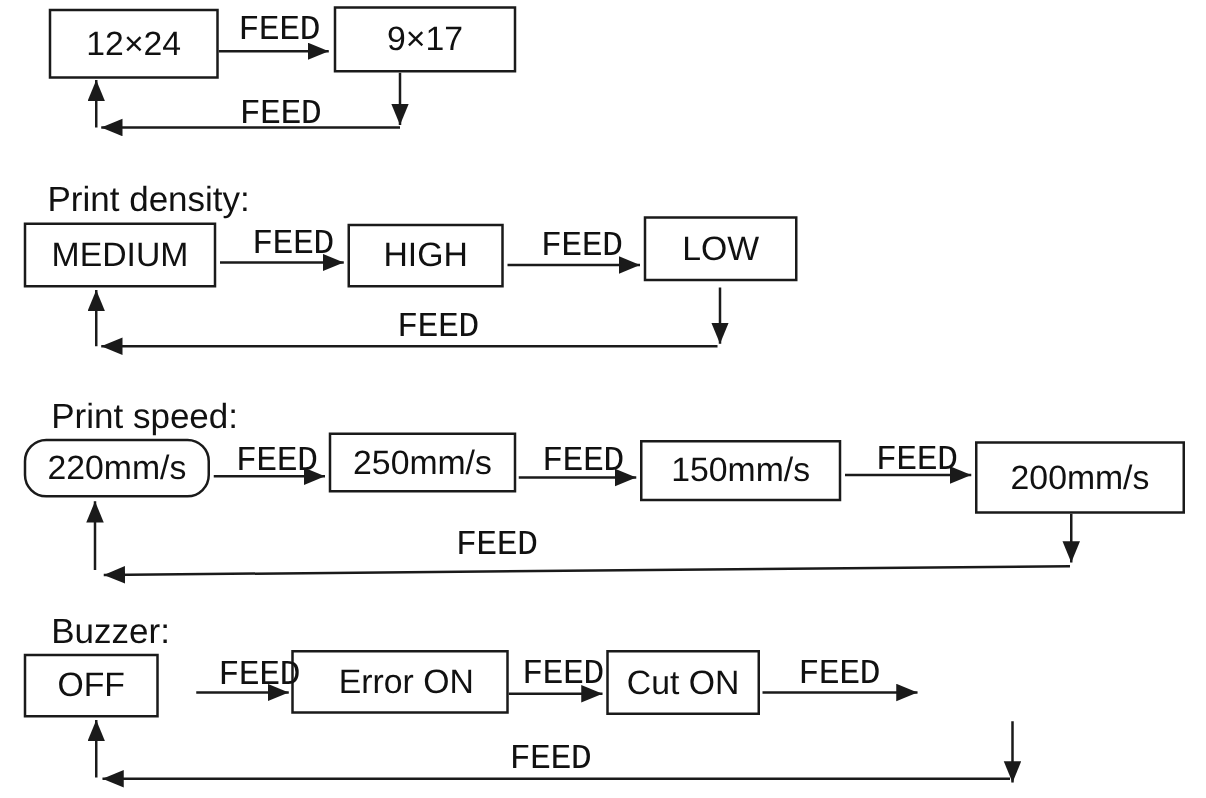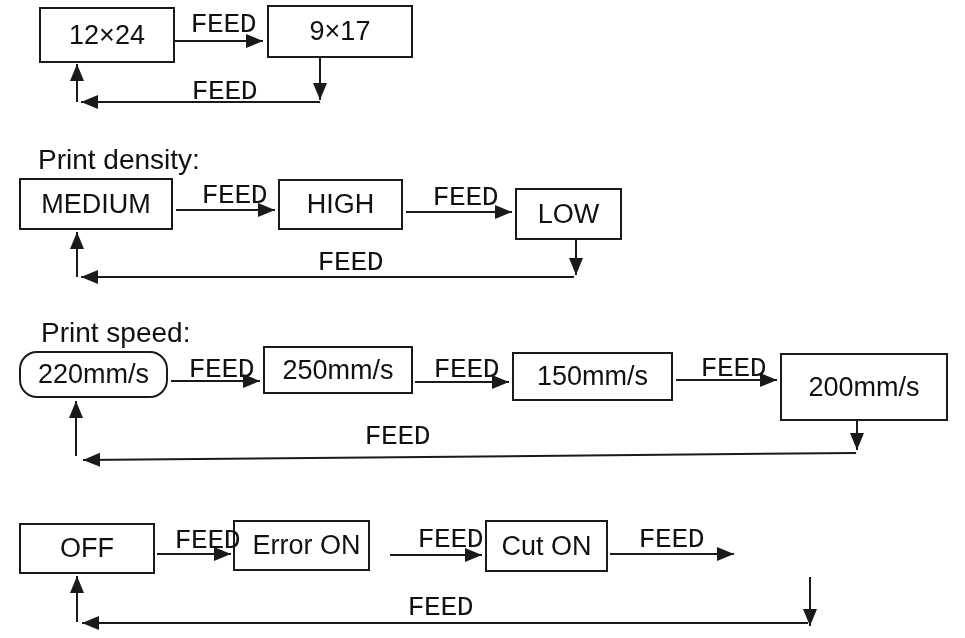--- a/index.html
+++ b/index.html
@@ -85,36 +85,37 @@
   </svg>
 
   <div class="box" style="left:19px; top:7px; width:136px; height:56px;margin-left:20px;">12×24</div>
   <div class="box" style="left:267px; top:5px; width:146px; height:53px;">9×17</div>
   <div class="feed" style="left:166px; top:11px;">FEED</div>
   <div class="feed" style="left:167px; top:78px;">FEED</div>
 
   <div class="sec-title" style="left:22px; top:146px;">Print density:</div>
   <div class="box" style="left:19px; top:178px; width:154px; height:52px;">MEDIUM</div>
   <div class="box" style="left:278px; top:179px; width:125px; height:51px;">HIGH</div>
-  <div class="box" style="left:515px; top:188px; width:107px; height:52px;">LOW</div>
+  <div class="box" style="left:515px; top:173px; width:123px; height:52px;">LOW</div>
   <div class="feed" style="left:177px; top:182px;">FEED</div>
   <div class="feed" style="left:408px; top:184px;">FEED</div>
   <div class="feed" style="left:293px; top:249px;">FEED</div>
 
   <div class="sec-title" style="left:25px; top:319px;">Print speed:</div>
   <div class="box" style="left:19px; top:351px; width:149px; height:47px;border-radius:18px;">220mm/s</div>
   <div class="box" style="left:263px; top:346px; width:150px; height:48px;">250mm/s</div>
   <div class="box" style="left:512px; top:352px; width:161px; height:49px;">150mm/s</div>
-  <div class="box" style="left:780px; top:353px; width:168px; height:68px;">200mm/s</div>
+  <div class="box" style="left:780px; top:353px; width:168px; height:58px;">200mm/s</div>
   <div class="feed" style="left:164px; top:356px;">FEED</div>
   <div class="feed" style="left:409px; top:356px;">FEED</div>
   <div class="feed" style="left:676px; top:355px;">FEED</div>
   <div class="feed" style="left:340px; top:423px;">FEED</div>
 
-  <div class="box" style="left:19px; top:523px; width:136px; height:51px;">OFF</div>
-  <div class="box" style="left:233px; top:520px; width:137px; height:51px;padding-left:10px;">Error ON</div>
+  <div class="sec-title" style="left:25px; top:491px;">Buzzer:</div>
+  <div class="box" style="left:19px; top:523px; width:108px; height:51px;">OFF</div>
+  <div class="box" style="left:233px; top:520px; width:174px; height:51px;padding-left:10px;">Error ON</div>
   <div class="box" style="left:485px; top:520px; width:123px; height:52px;">Cut ON</div>
   <div class="feed" style="left:150px; top:527px;">FEED</div>
   <div class="feed" style="left:393px; top:526px;">FEED</div>
   <div class="feed" style="left:614px; top:526px;">FEED</div>
   <div class="feed" style="left:383px; top:594px;">FEED</div>
 
 </div>
 
 </body></html>

